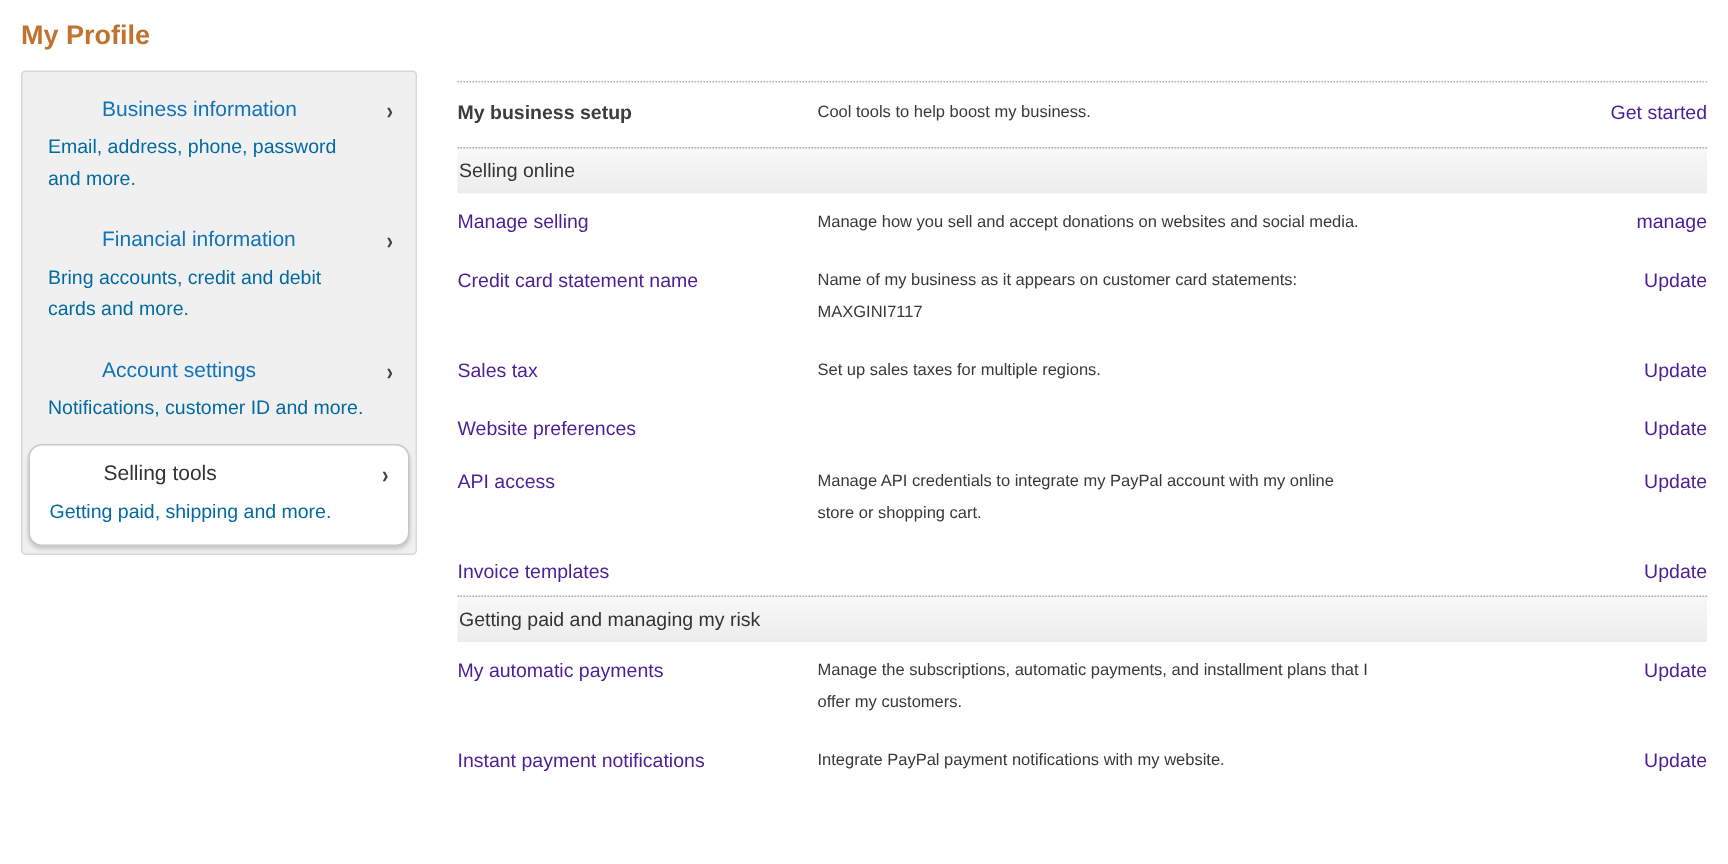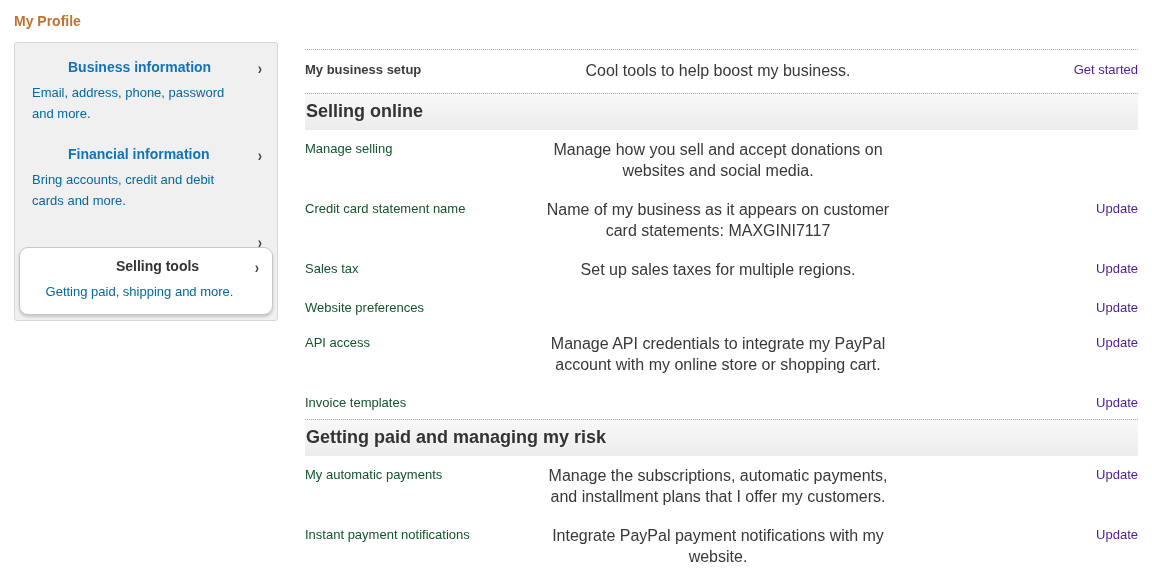--- a/index.html
+++ b/index.html
@@ -1,38 +1,38 @@
 <!DOCTYPE html>
 <html><head>
 <meta charset="utf-8">
 <style>
   * { box-sizing: border-box; margin: 0; padding: 0; }
   html, body { width: 1152px; height: 576px; background: #fff; overflow: hidden; }
   body { font-family: "Liberation Sans", sans-serif; color: #333; }
   .page { padding: 10px 14px 0 14px; }
-  .page-title { color: #c1722f; font-size: 14px; font-weight: bold; margin: 3px 0 13px 0; }
+  .page-title { color: #c1722f; font-size: 18px; font-weight: bold; margin: 3px 0 13px 0; }
   .layout { display: flex; align-items: flex-start; }
 
   
   .sidebar { width: 264px; background: #f0f0f0; border: 1px solid #d7d7d7; border-radius: 3px; padding: 5px 0 3px 0; flex-shrink: 0; }
   .side-item { position: relative; padding: 11px 30px 11px 17px; cursor: pointer; }
-  .side-title { color: #1173b8; font-weight: bold; font-size: 14px; margin-bottom: 7px; padding-left: 36px; }
+  .side-title { color: #1173b8; font-weight: normal; font-size: 14px; margin-bottom: 7px; padding-left: 36px; }
   .side-desc { color: #0369a1; font-size: 13px; line-height: 21px; }
   .chev { position: absolute; right: 15px; top: 13px; color: #444; font-size: 13px; font-weight: bold; transform: scaleY(1.25); }
-  .side-item.active { background: #fff; border: 1px solid #c7c7c7; border-radius: 9px; margin: 3px 4px 2px 4px; padding: 10px 26px 12px 13px; box-shadow: 0 2px 3px rgba(0,0,0,0.18); text-align: center; }
+  .side-item.active { background: #fff; border: 1px solid #c7c7c7; border-radius: 9px; margin: 3px 4px 2px 4px; padding: 10px 26px 12px 13px; box-shadow: 0 2px 3px rgba(0,0,0,0.18); }
   .side-item.active .side-title { color: #333; font-size: 14px; }
   .side-item.active .chev { right: 13px; top: 12px; }
 
   
   .main { flex: 1; margin-left: 27px; margin-top: 7px; border-top: 1px dotted #aeaeae; }
-  .band { background: linear-gradient(#f8f8f8, #ececec); border-top: 1px dotted #aeaeae; padding: 7px 10px 8px 1px; font-size: 18px; font-weight: bold; color: #333; }
-  .row { display: flex; padding: 9px 0 9px 0; }
-  .col-label { width: 229px; font-size: 13px; color: #14532d; padding-top: 2px; flex-shrink: 0; }
+  .band { background: linear-gradient(#f8f8f8, #ececec); border-top: 1px dotted #aeaeae; padding: 7px 10px 8px 1px; font-size: 13px; font-weight: normal; color: #333; }
+  .row { display: flex; padding: 9px 0 9px 0; gap: 11px; }
+  .col-label { width: 229px; font-size: 13px; color: #4c1d95; padding-top: 2px; flex-shrink: 0; }
   .col-label.bold { font-weight: bold; color: #3c3c3c; }
-  .col-desc { width: 368px; font-size: 16px; color: #383838; line-height: 21px; flex-shrink: 0; text-align: center; }
+  .col-desc { width: 368px; font-size: 11px; color: #383838; line-height: 21px; flex-shrink: 0; }
   .col-action { flex: 1; text-align: right; font-size: 13px; padding-top: 2px; }
   .link { color: #4c1d95; text-decoration: none; cursor: pointer; }
   .first-row { padding: 10px 0 12px 0; }
 </style>
 </head>
 <body>
 
 <div class="page">
   <div class="page-title">My Profile</div>
 
@@ -46,21 +46,23 @@
         <div class="side-desc">Email, address, phone, password and more.</div>
       </div>
 
       <div class="side-item">
         <div class="side-title">Financial information</div>
         <span class="chev">›</span>
         <div class="side-desc">Bring accounts, credit and debit cards and more.</div>
       </div>
 
       <div class="side-item">
+        <div class="side-title">Account settings</div>
         <span class="chev">›</span>
+        <div class="side-desc">Notifications, customer ID and more.</div>
       </div>
 
       <div class="side-item active">
         <div class="side-title">Selling tools</div>
         <span class="chev">›</span>
         <div class="side-desc">Getting paid, shipping and more.</div>
       </div>
 
     </div>
 
@@ -70,20 +72,21 @@
         <div class="col-label bold">My business setup</div>
         <div class="col-desc">Cool tools to help boost my business.</div>
         <div class="col-action"><a class="link">Get started</a></div>
       </div>
 
       <div class="band">Selling online</div>
 
       <div class="row">
         <div class="col-label">Manage selling</div>
         <div class="col-desc">Manage how you sell and accept donations on websites and social media.</div>
+        <div class="col-action"><a class="link">manage</a></div>
       </div>
 
       <div class="row">
         <div class="col-label">Credit card statement name</div>
         <div class="col-desc">Name of my business as it appears on customer card statements: MAXGINI7117</div>
         <div class="col-action"><a class="link">Update</a></div>
       </div>
 
       <div class="row">
         <div class="col-label">Sales tax</div>

